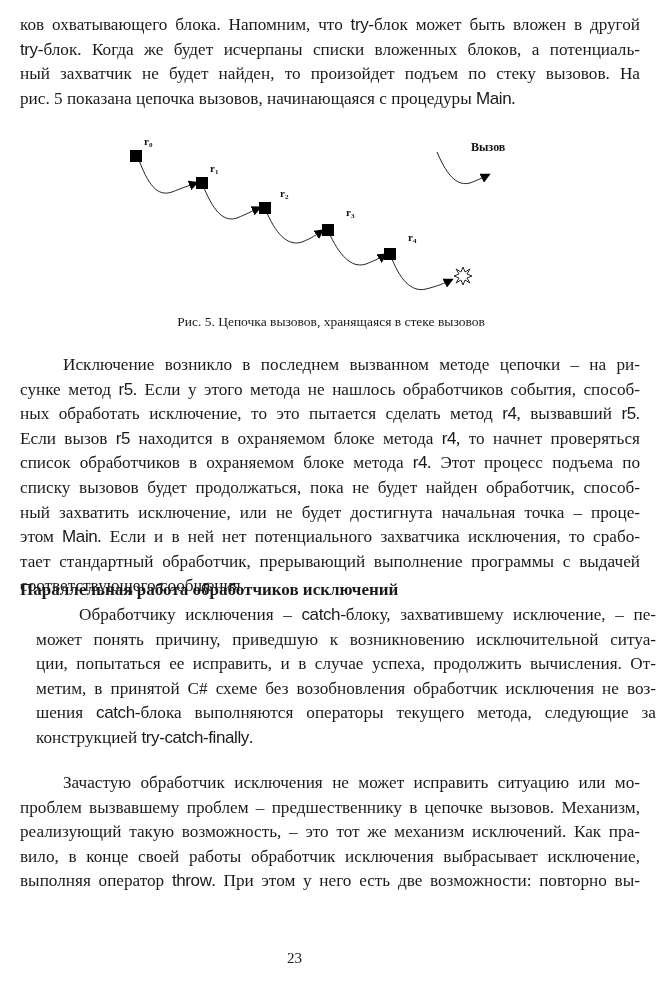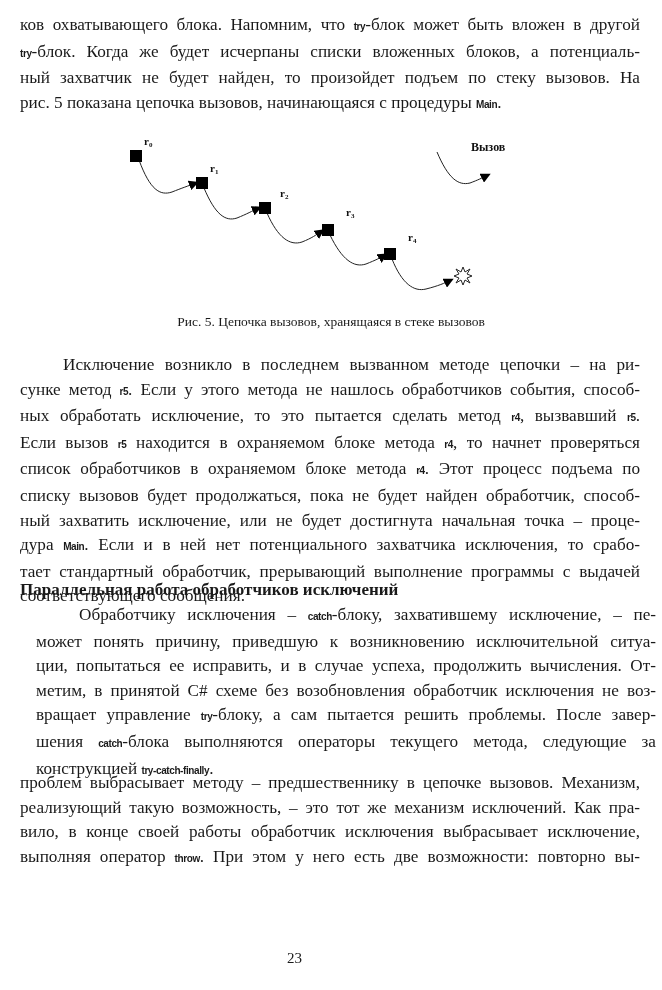--- a/index.html
+++ b/index.html
@@ -3,21 +3,21 @@
 <meta charset="utf-8">
 <style>
   html, body { margin: 0; padding: 0; background: #ffffff; }
   body { width: 662px; height: 990px; position: relative; overflow: hidden; color: #1a1a1a;
          font-family: "Liberation Serif", "DejaVu Serif", serif; }
   .para { position: absolute; left: 20px; width: 620px; font-size: 17.2px; line-height: 24.6px;
           text-align: justify; margin: 0; }
   .para .ln { display: block; text-align: justify; text-align-last: justify; white-space: nowrap; }
   .para .ln.last { text-align-last: left; }
   .ind { padding-left: 43px; }
-  .kw { font-family: "Liberation Sans", "DejaVu Sans", sans-serif; font-weight: bold; font-size: 10px; letter-spacing: -0.4px; }
+  .kw { font-family: "Liberation Sans", "DejaVu Sans", sans-serif; font-weight: normal; font-size: 17px; letter-spacing: -0.4px; }
   .heading { position: absolute; left: 20px; top: 580px; font-size: 17px; font-weight: bold; margin: 0; }
   .caption { position: absolute; left: 0; width: 662px; top: 314px; text-align: center; font-size: 13.5px; }
   .figure { position: absolute; left: 0; top: 120px; width: 606px; height: 190px; }
   .pagenum { position: absolute; left: 0; width: 589px; top: 950px; text-align: center; font-size: 15px; }
 </style>
 </head>
 <body>
 
 <div class="para" style="top:13px;">
   <span class="ln"><span>ков охватывающего блока. Напомним, что </span><span class="kw">try</span><span>-блок может быть вложен в другой</span></span>
@@ -64,37 +64,37 @@
 <div class="caption">Рис. 5. Цепочка вызовов, хранящаяся в стеке вызовов</div>
 
 <div class="para" style="top:353px;">
   <span class="ln ind">Исключение возникло в последнем вызванном методе цепочки – на ри-</span>
   <span class="ln"><span>сунке метод </span><span class="kw">r5</span><span>. Если у этого метода не нашлось обработчиков события, способ-</span></span>
   <span class="ln"><span>ных обработать исключение, то это пытается сделать метод </span><span class="kw">r4</span><span>, вызвавший </span><span class="kw">r5</span><span>.</span></span>
   <span class="ln"><span>Если вызов </span><span class="kw">r5</span><span> находится в охраняемом блоке метода </span><span class="kw">r4</span><span>, то начнет проверяться</span></span>
   <span class="ln"><span>список обработчиков в охраняемом блоке метода </span><span class="kw">r4</span><span>. Этот процесс подъема по</span></span>
   <span class="ln">списку вызовов будет продолжаться, пока не будет найден обработчик, способ-</span>
   <span class="ln">ный захватить исключение, или не будет достигнута начальная точка – проце-</span>
-  <span class="ln"><span>дура </span><span class="kw">Main</span><span>. Если и в ней нет потенциального захватчика исключения, то срабо-</span></span>
+  <span class="ln"><span>этом </span><span class="kw">Main</span><span>. Если и в ней нет потенциального захватчика исключения, то срабо-</span></span>
   <span class="ln">тает стандартный обработчик, прерывающий выполнение программы с выдачей</span>
   <span class="ln last">соответствующего сообщения.</span>
 </div>
 
 <div class="heading">Параллельная работа обработчиков исключений</div>
 
 <div class="para" style="top:603px;margin-left:16px;">
   <span class="ln ind"><span>Обработчику исключения – </span><span class="kw">catch</span><span>-блоку, захватившему исключение, – пе-</span></span>
   <span class="ln">может понять причину, приведшую к возникновению исключительной ситуа-</span>
   <span class="ln">ции, попытаться ее исправить, и в случае успеха, продолжить вычисления. От-</span>
   <span class="ln">метим, в принятой C# схеме без возобновления обработчик исключения не воз-</span>
-  <span class="ln"><span>вращает управление </span><span class="kw">try</span><span>-блоку, а сам пытается решить проблемы. После завер-</span></span>
   <span class="ln"><span>шения </span><span class="kw">catch</span><span>-блока выполняются операторы текущего метода, следующие за</span></span>
   <span class="ln last"><span>конструкцией </span><span class="kw">try-catch-finally</span><span>.</span></span>
 </div>
 
 <div class="para" style="top:771px;">
-  <span class="ln">проблем выбрасывает методу – предшественнику в цепочке вызовов. Механизм,</span>
+  <span class="ln ind">Зачастую обработчик исключения не может исправить ситуацию или мо-</span>
+  <span class="ln">проблем вызвавшему проблем – предшественнику в цепочке вызовов. Механизм,</span>
   <span class="ln">реализующий такую возможность, – это тот же механизм исключений. Как пра-</span>
   <span class="ln">вило, в конце своей работы обработчик исключения выбрасывает исключение,</span>
   <span class="ln"><span>выполняя оператор </span><span class="kw">throw</span><span>. При этом у него есть две возможности: повторно вы-</span></span>
 </div>
 
 <div class="pagenum">23</div>
 
 </body></html>

